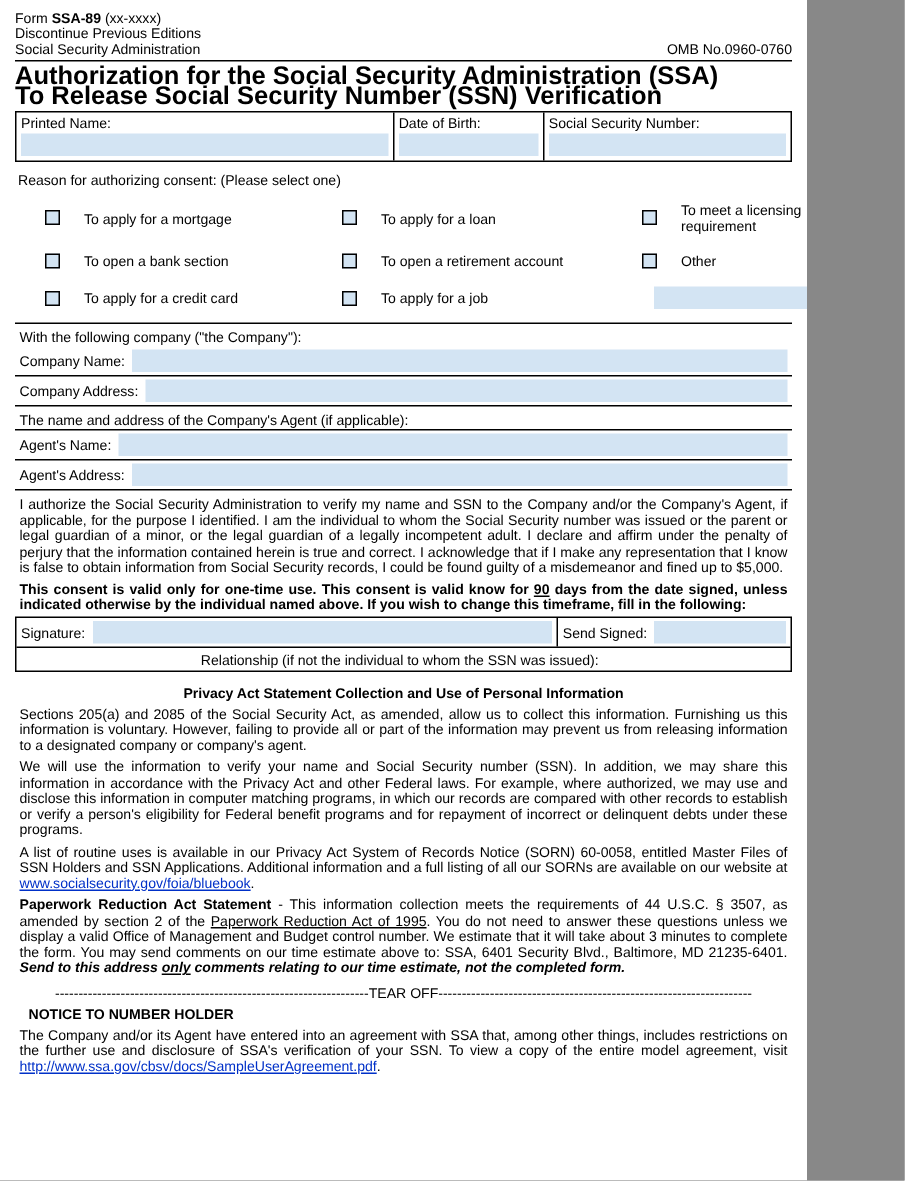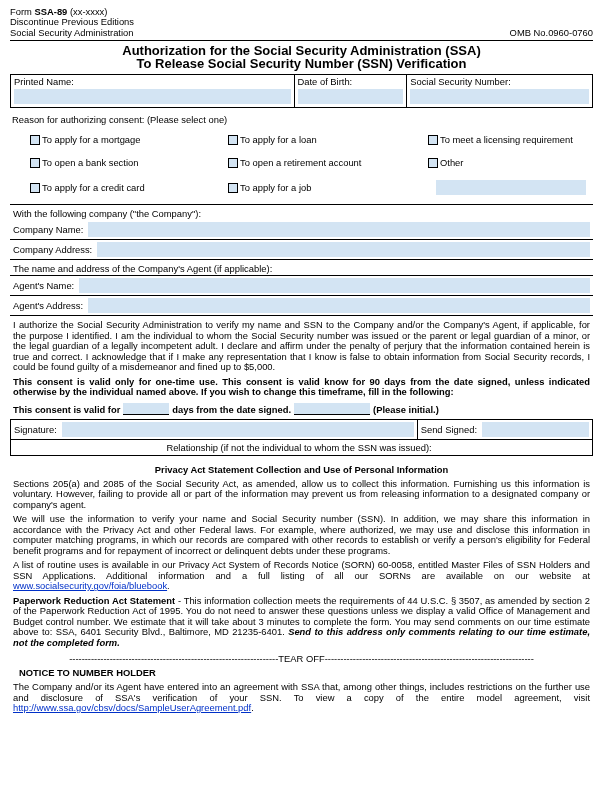--- a/index.html
+++ b/index.html
@@ -1,52 +1,52 @@
 <!DOCTYPE html>
 <html><head>
 <meta charset="utf-8">
 <style>
   * { margin:0; padding:0; box-sizing:border-box; }
   html,body { background:#888; }
   body { width:603px; font-family:"Liberation Sans", sans-serif; font-size:9.4px; color:#000; }
-  .page { width:603px; height:787px; background:#fff; padding:7px 10px 4px; overflow:hidden; }
+  .page { width:538px; height:787px; background:#fff; padding:7px 10px 4px; overflow:hidden; }
 
   .hdr { display:flex; justify-content:space-between; align-items:flex-end; border-bottom:1.3px solid #000; padding-bottom:2px; }
   .hdr-left div { line-height:10.4px; }
   .hdr-right { line-height:10.4px; }
 
-  .title { text-align:center; font-weight:bold; font-size:13px; line-height:13px; margin:3px 0 4px; }
+  .title { font-weight:bold; font-size:17px; line-height:13px; margin:3px 0 4px; }
 
   .field { background:#d3e4f3; height:15px; }
 
   .idtable { display:flex; border:1.2px solid #000; }
   .idcell { padding:2px 3px 3px; border-right:1.2px solid #000; }
   .idcell:last-child { border-right:none; }
   .idcell .lbl { display:block; line-height:10px; margin-bottom:2px; }
   .idcell.c1 { width:48.8%; }
   .idcell.c2 { width:19.4%; }
   .idcell.c3 { width:31.8%; }
 
   .reason-heading { margin:6px 2px 0; line-height:11px; }
 
   .cbgrid { display:grid; grid-template-columns:198px 200px 1fr; row-gap:12px; padding-left:20px; margin:9px 0 9px; }
-  .cb { display:flex; align-items:center; gap:2px; }
+  .cb { display:flex; align-items:center; gap:16px; }
   .checkbox { width:10px; height:10px; border:1px solid #000; background:#d3e4f3; flex:0 0 auto; cursor:pointer; }
   .other-field { width:150px; height:15px; margin-left:8px; }
 
   .sect { border-top:1.2px solid #000; }
   .row { display:flex; align-items:center; padding:2px 3px; }
   .row .lbl { white-space:nowrap; margin-right:5px; line-height:11px; }
   .row .field { flex:1; }
   .row-b { border-bottom:1.2px solid #000; }
   .plainrow { padding:3px 3px 1px; line-height:11px; }
 
   p.body { text-align:justify; line-height:10.5px; margin:4px 3px 0; }
   .bold { font-weight:bold; }
-  .u { }
+  .u { text-decoration:underline; }
   .bi { font-weight:bold; font-style:italic; }
   .link { color:#0030c8; text-decoration:underline; cursor:pointer; }
 
   .fill-line { font-weight:bold; display:flex; align-items:flex-end; margin:5px 3px 4px; line-height:11px; }
   .blank { background:#d3e4f3; border-bottom:1px solid #000; height:12px; display:inline-block; margin:0 3px; }
 
   .sigbox { border:1.2px solid #000; margin-top:2px; }
   .sigrow { display:flex; border-bottom:1.2px solid #000; }
   .sigcell { display:flex; align-items:center; padding:2px 3px; }
   .sigcell.left { width:70%; border-right:1.2px solid #000; }
@@ -157,27 +157,20 @@
     <div class="row row-b">
       <span class="lbl">Agent's Address:</span>
       <div class="field"></div>
     </div>
   </div>
 
   <p class="body">I authorize the Social Security Administration to verify my name and SSN to the Company and/or the Company's Agent, if applicable, for the purpose I identified. I am the individual to whom the Social Security number was issued or the parent or legal guardian of a minor, or the legal guardian of a legally incompetent adult. I declare and affirm under the penalty of perjury that the information contained herein is true and correct. I acknowledge that if I make any representation that I know is false to obtain information from Social Security records, I could be found guilty of a misdemeanor and fined up to $5,000.</p>
 
   <p class="body bold"><span>This consent is valid only for one-time use. This consent is valid know for </span><span class="u">90</span><span> days from the date signed, unless indicated otherwise by the individual named above.  If you wish to change this timeframe, fill in the following:</span></p>
 
-  <div class="fill-line">
-    <span>This consent is valid for</span>
-    <span class="blank" style="width:46px"></span>
-    <span>days from the date signed.</span>
-    <span class="blank" style="width:76px"></span>
-    <span>(Please initial.)</span>
-  </div>
 
   <div class="sigbox">
     <div class="sigrow">
       <div class="sigcell left">
         <span class="lbl">Signature:</span>
         <div class="field"></div>
       </div>
       <div class="sigcell right">
         <span class="lbl">Send Signed:</span>
         <div class="field"></div>

